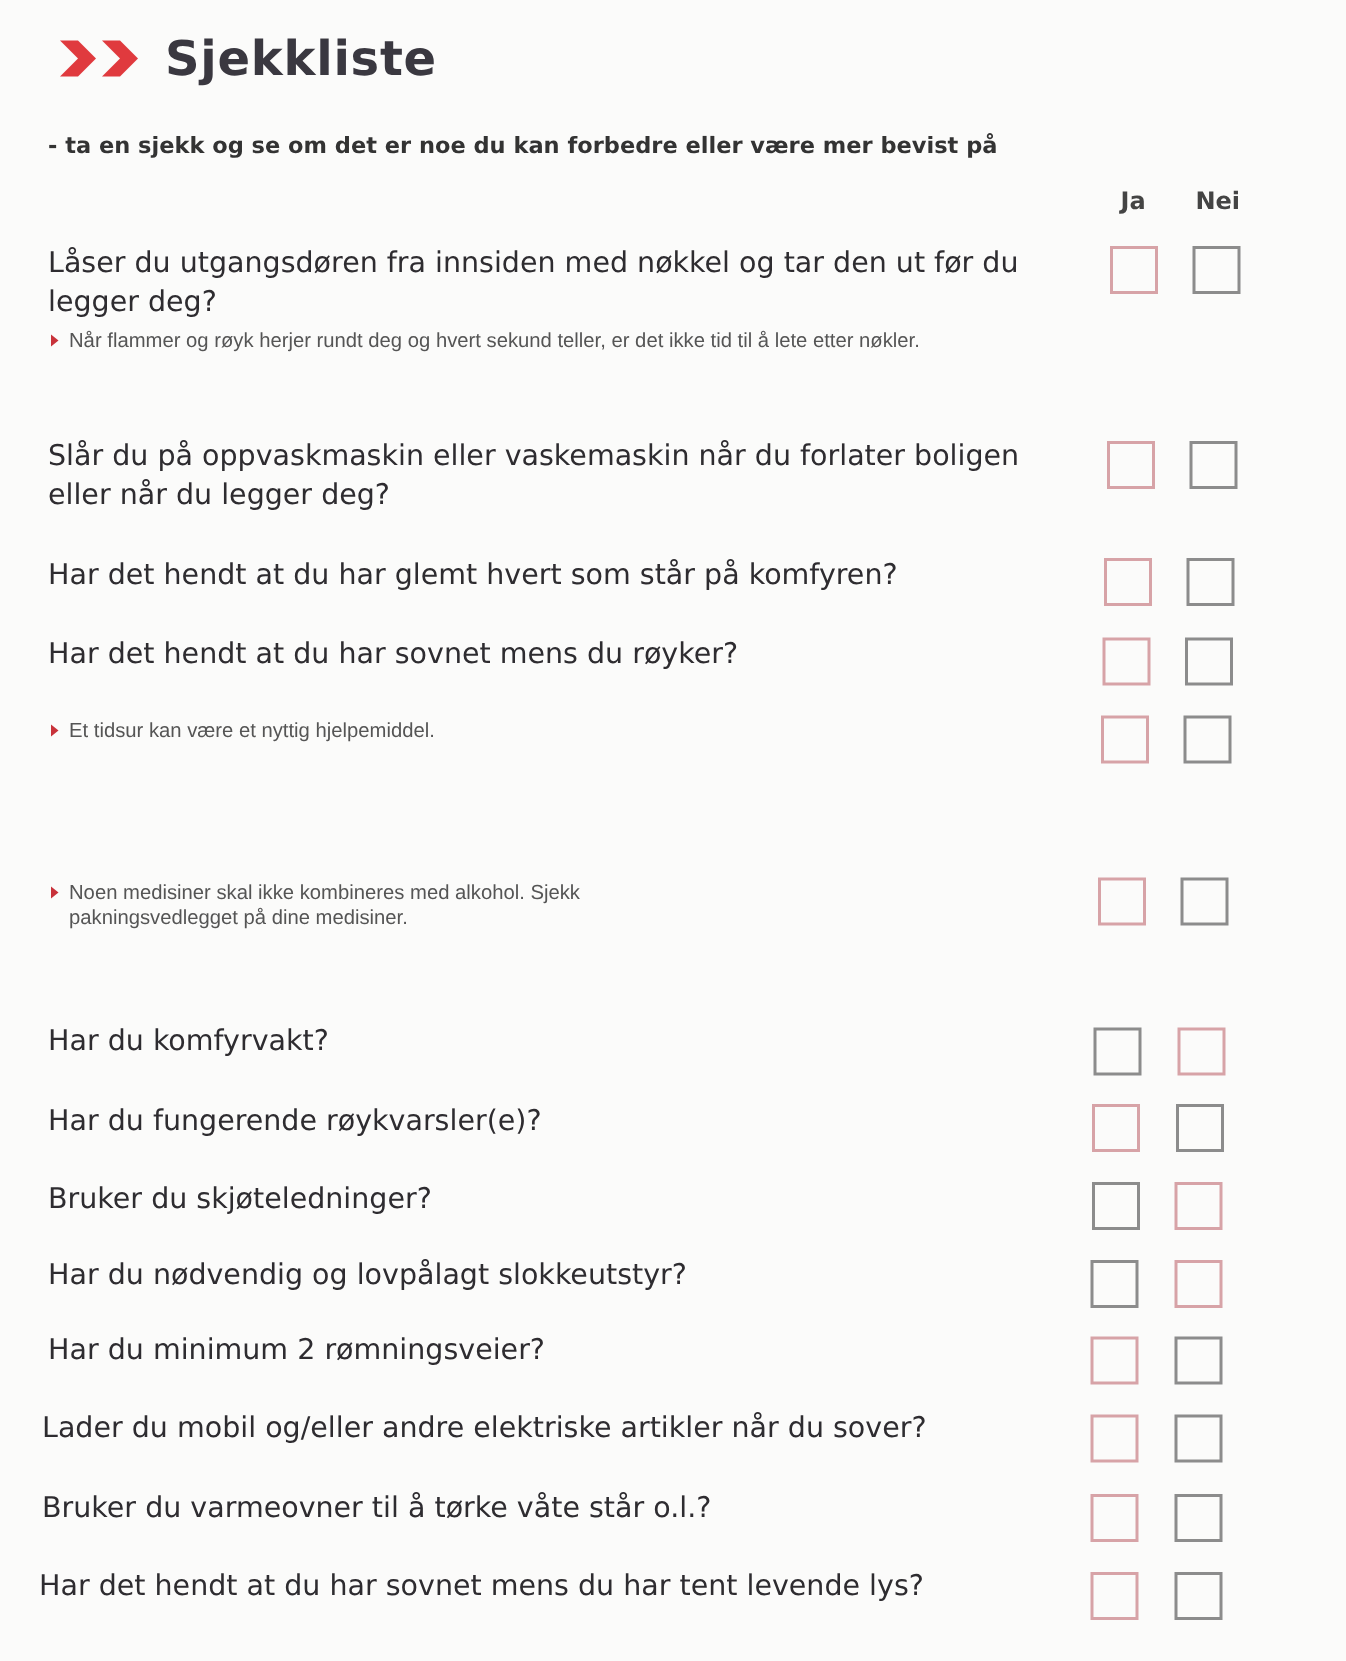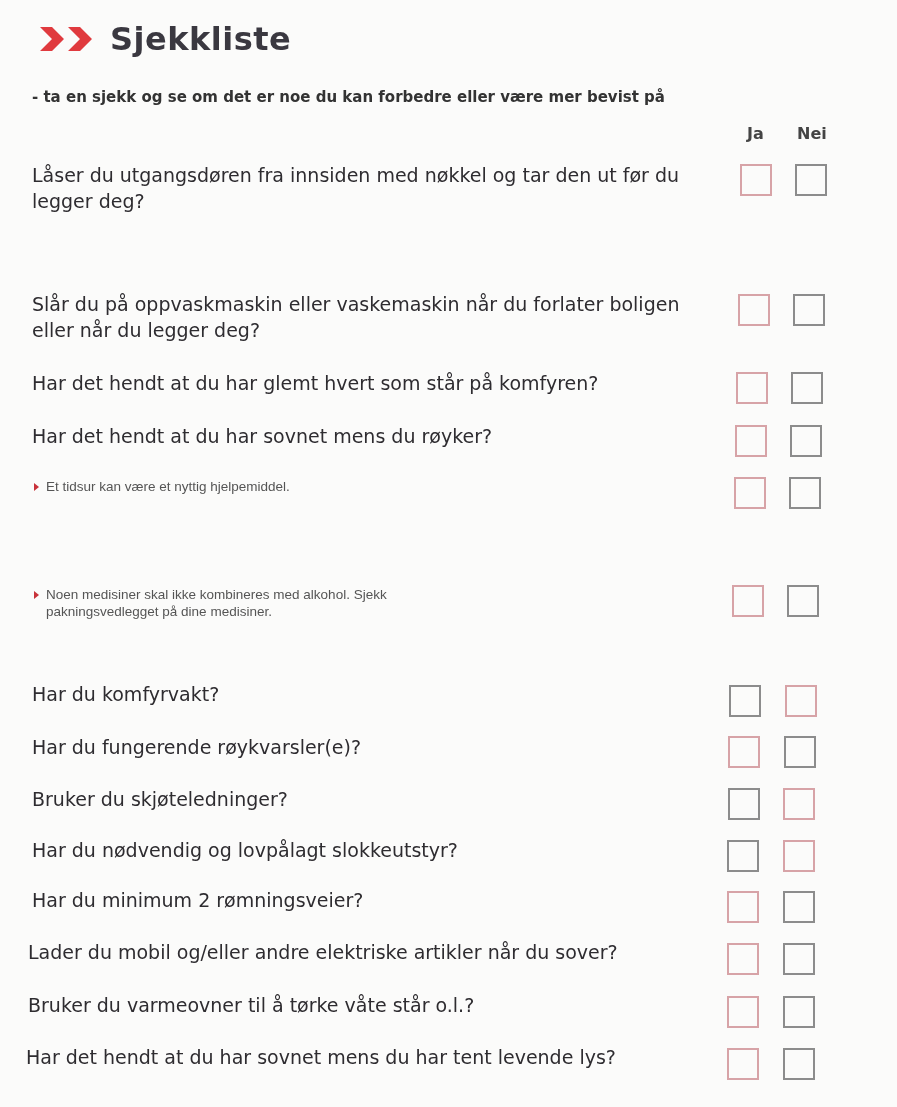--- a/index.html
+++ b/index.html
@@ -28,20 +28,21 @@
   </span>
   <h1>Sjekkliste</h1>
 </div>
 <div class="subtitle">- ta en sjekk og se om det er noe du kan forbedre eller være mer bevist på</div>
 
 <div class="col-head" style="left:747px">Ja</div>
 <div class="col-head" style="left:797px">Nei</div>
 
 <div class="q" style="top:162px">
   <div style="width:660px">Låser du utgangsdøren fra innsiden med nøkkel og tar den ut før du legger deg?</div>
+  <div class="note" style="width:650px">Når flammer og røyk herjer rundt deg og hvert sekund teller, er det ikke tid til å lete etter nøkler.</div>
 </div>
 <div class="box pink" style="left:740px;top:164px"></div>
 <div class="box" style="left:795px;top:164px"></div>
 
 <div class="q" style="top:291px">
   <div style="width:650px">Slår du på oppvaskmaskin eller vaskemaskin når du forlater boligen eller når du legger deg?</div>
 </div>
 <div class="box pink" style="left:738px;top:294px"></div>
 <div class="box" style="left:793px;top:294px"></div>
 

